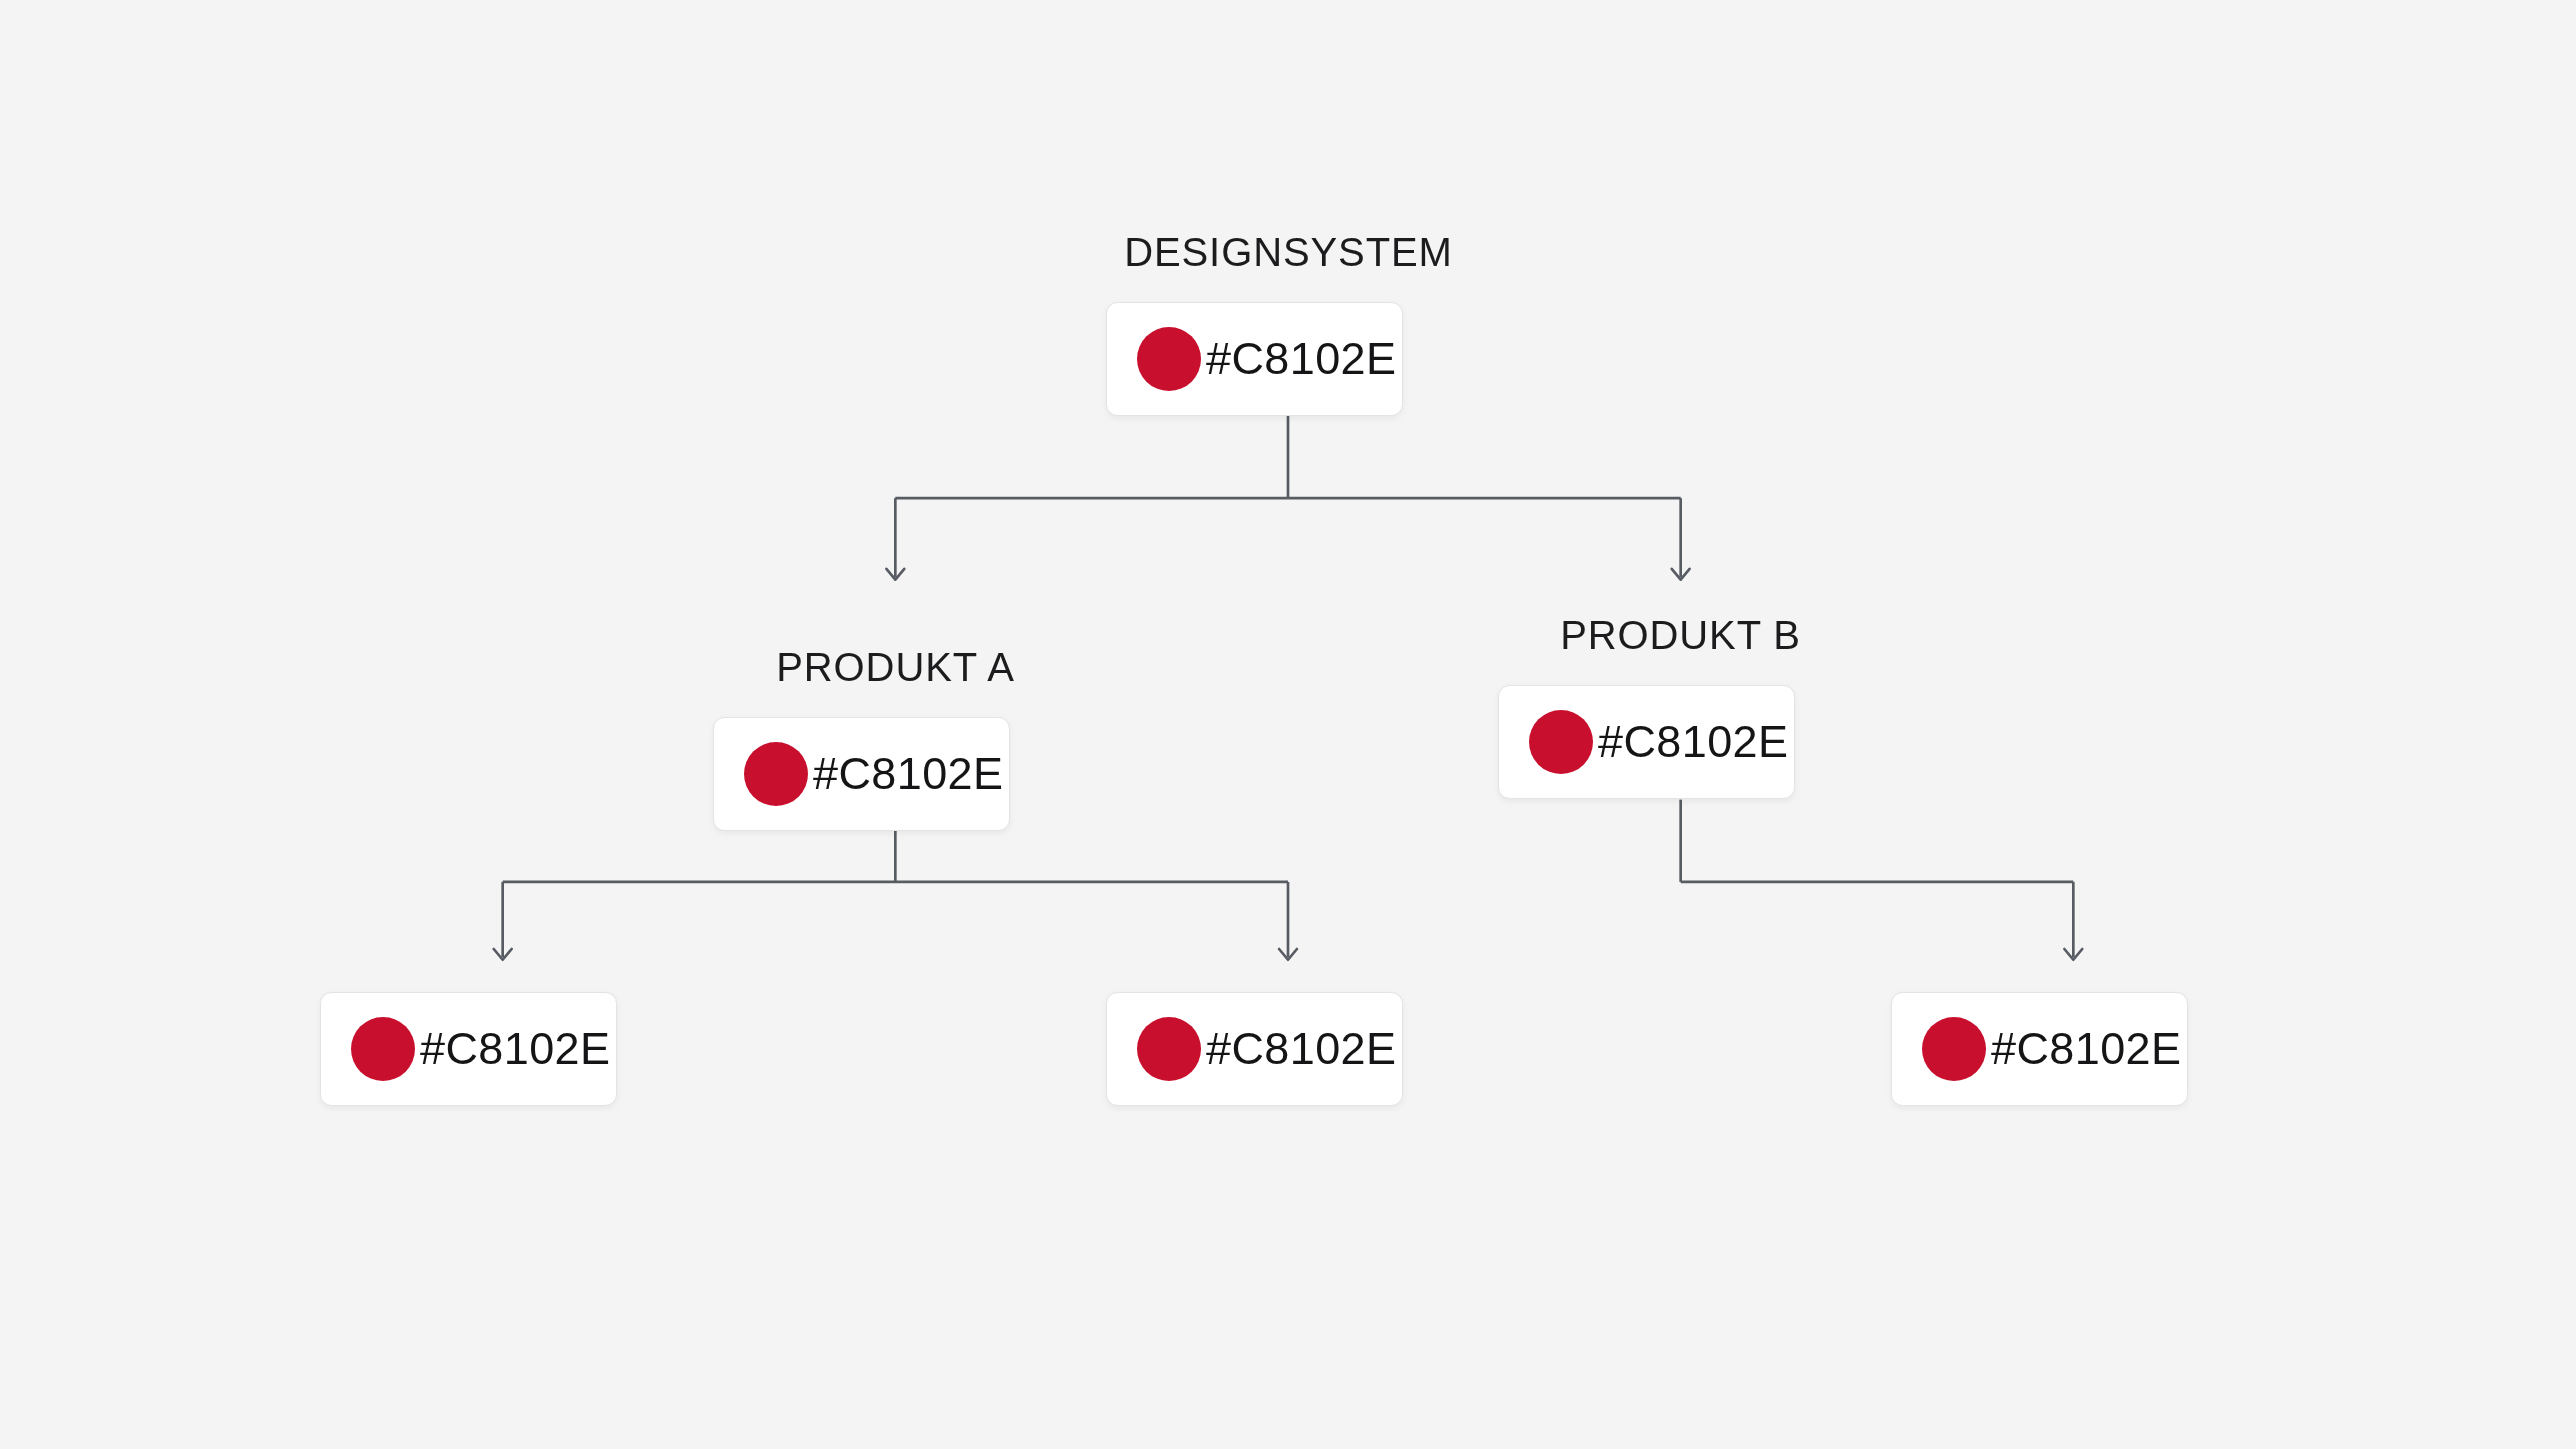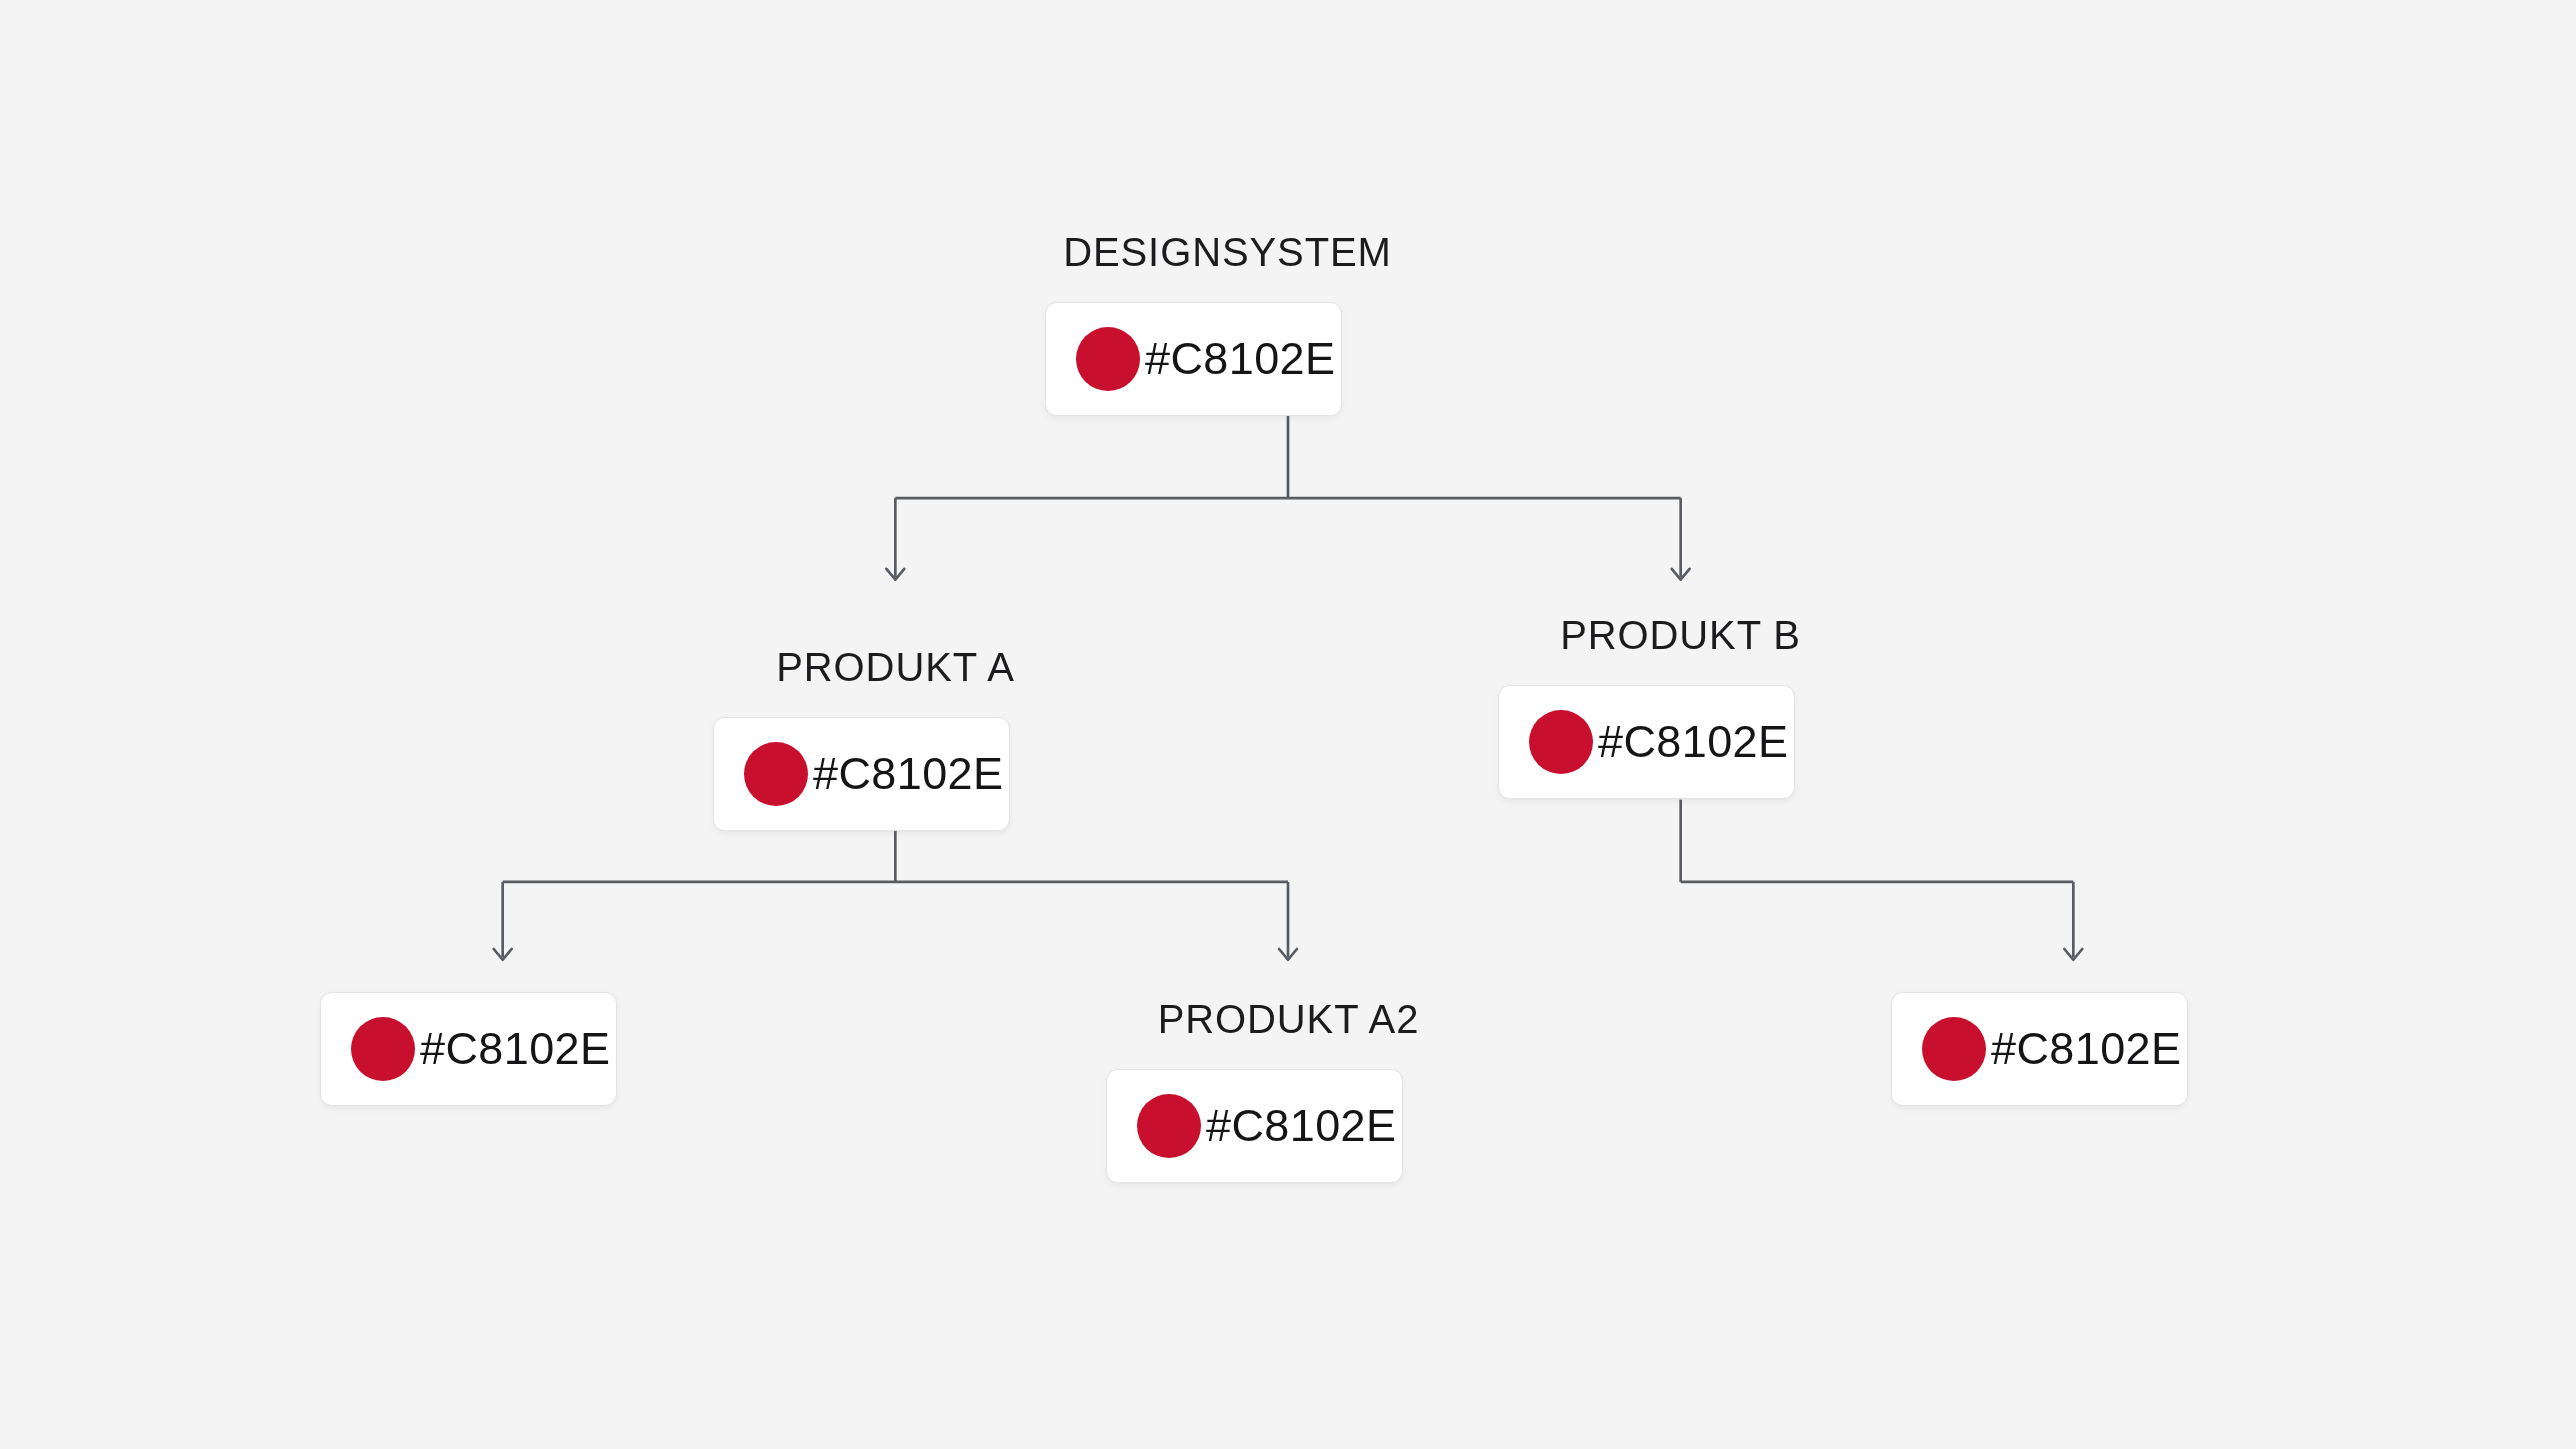--- a/index.html
+++ b/index.html
@@ -62,21 +62,21 @@
   .hex {
     flex: 1;
     text-align: center;
     font-size: 45px;
     font-weight: 400;
     letter-spacing: 0.4px;
     color: #151517;
     white-space: nowrap;
   }
   
-  #node-designsystem { left: 1045px; top: 225px; }
+  #node-designsystem { left: 1106px; top: 225px; }
   #node-produkt-a    { left:  713px; top: 640px; }
   #node-produkt-b    { left: 1498px; top: 608px; }
   #node-produkt-a1   { left:  320px; top: 992px; }
   #node-produkt-a2   { left: 1106px; top: 992px; }
   #node-produkt-b1   { left: 1891px; top: 992px; }
 </style>
 </head>
 <body>
 
 <div id="canvas" style="background-color: rgb(244, 244, 244);">
@@ -130,21 +130,20 @@
   </div>
 
   <div class="node" id="node-produkt-a1">
     <div class="token-card">
       <span class="swatch" style="background-color: rgb(200, 16, 46);"></span>
       <span class="hex">#C8102E</span>
     </div>
   </div>
 
   <div class="node" id="node-produkt-a2">
-    <div class="node-label">PRODUKT A2</div>
     <div class="token-card">
       <span class="swatch" style="background-color: rgb(200, 16, 46);"></span>
       <span class="hex">#C8102E</span>
     </div>
   </div>
 
   <div class="node" id="node-produkt-b1">
     <div class="token-card">
       <span class="swatch" style="background-color: rgb(200, 16, 46);"></span>
       <span class="hex">#C8102E</span>

